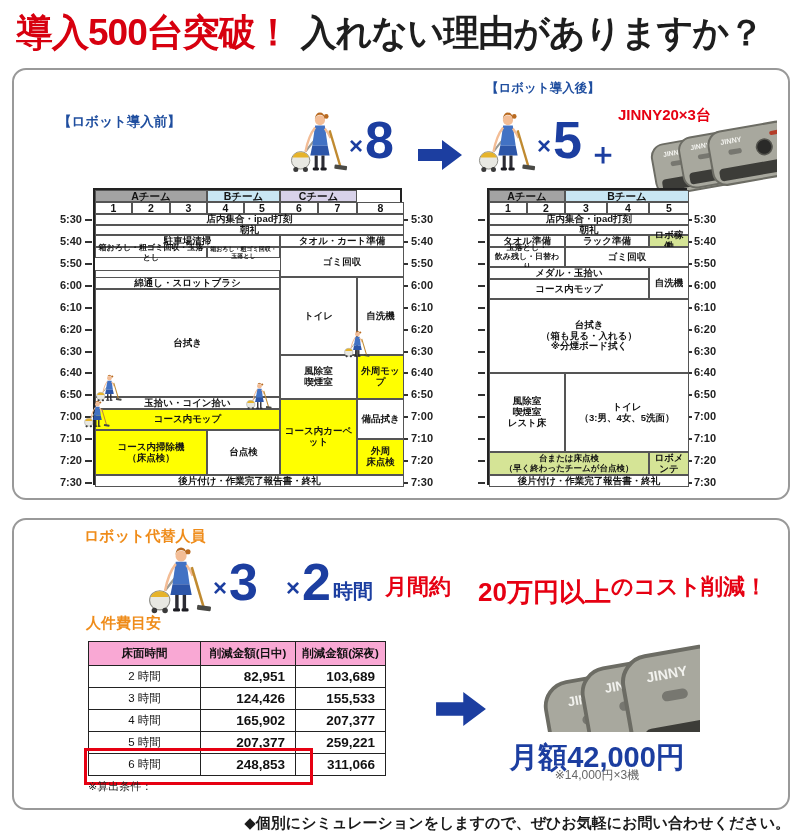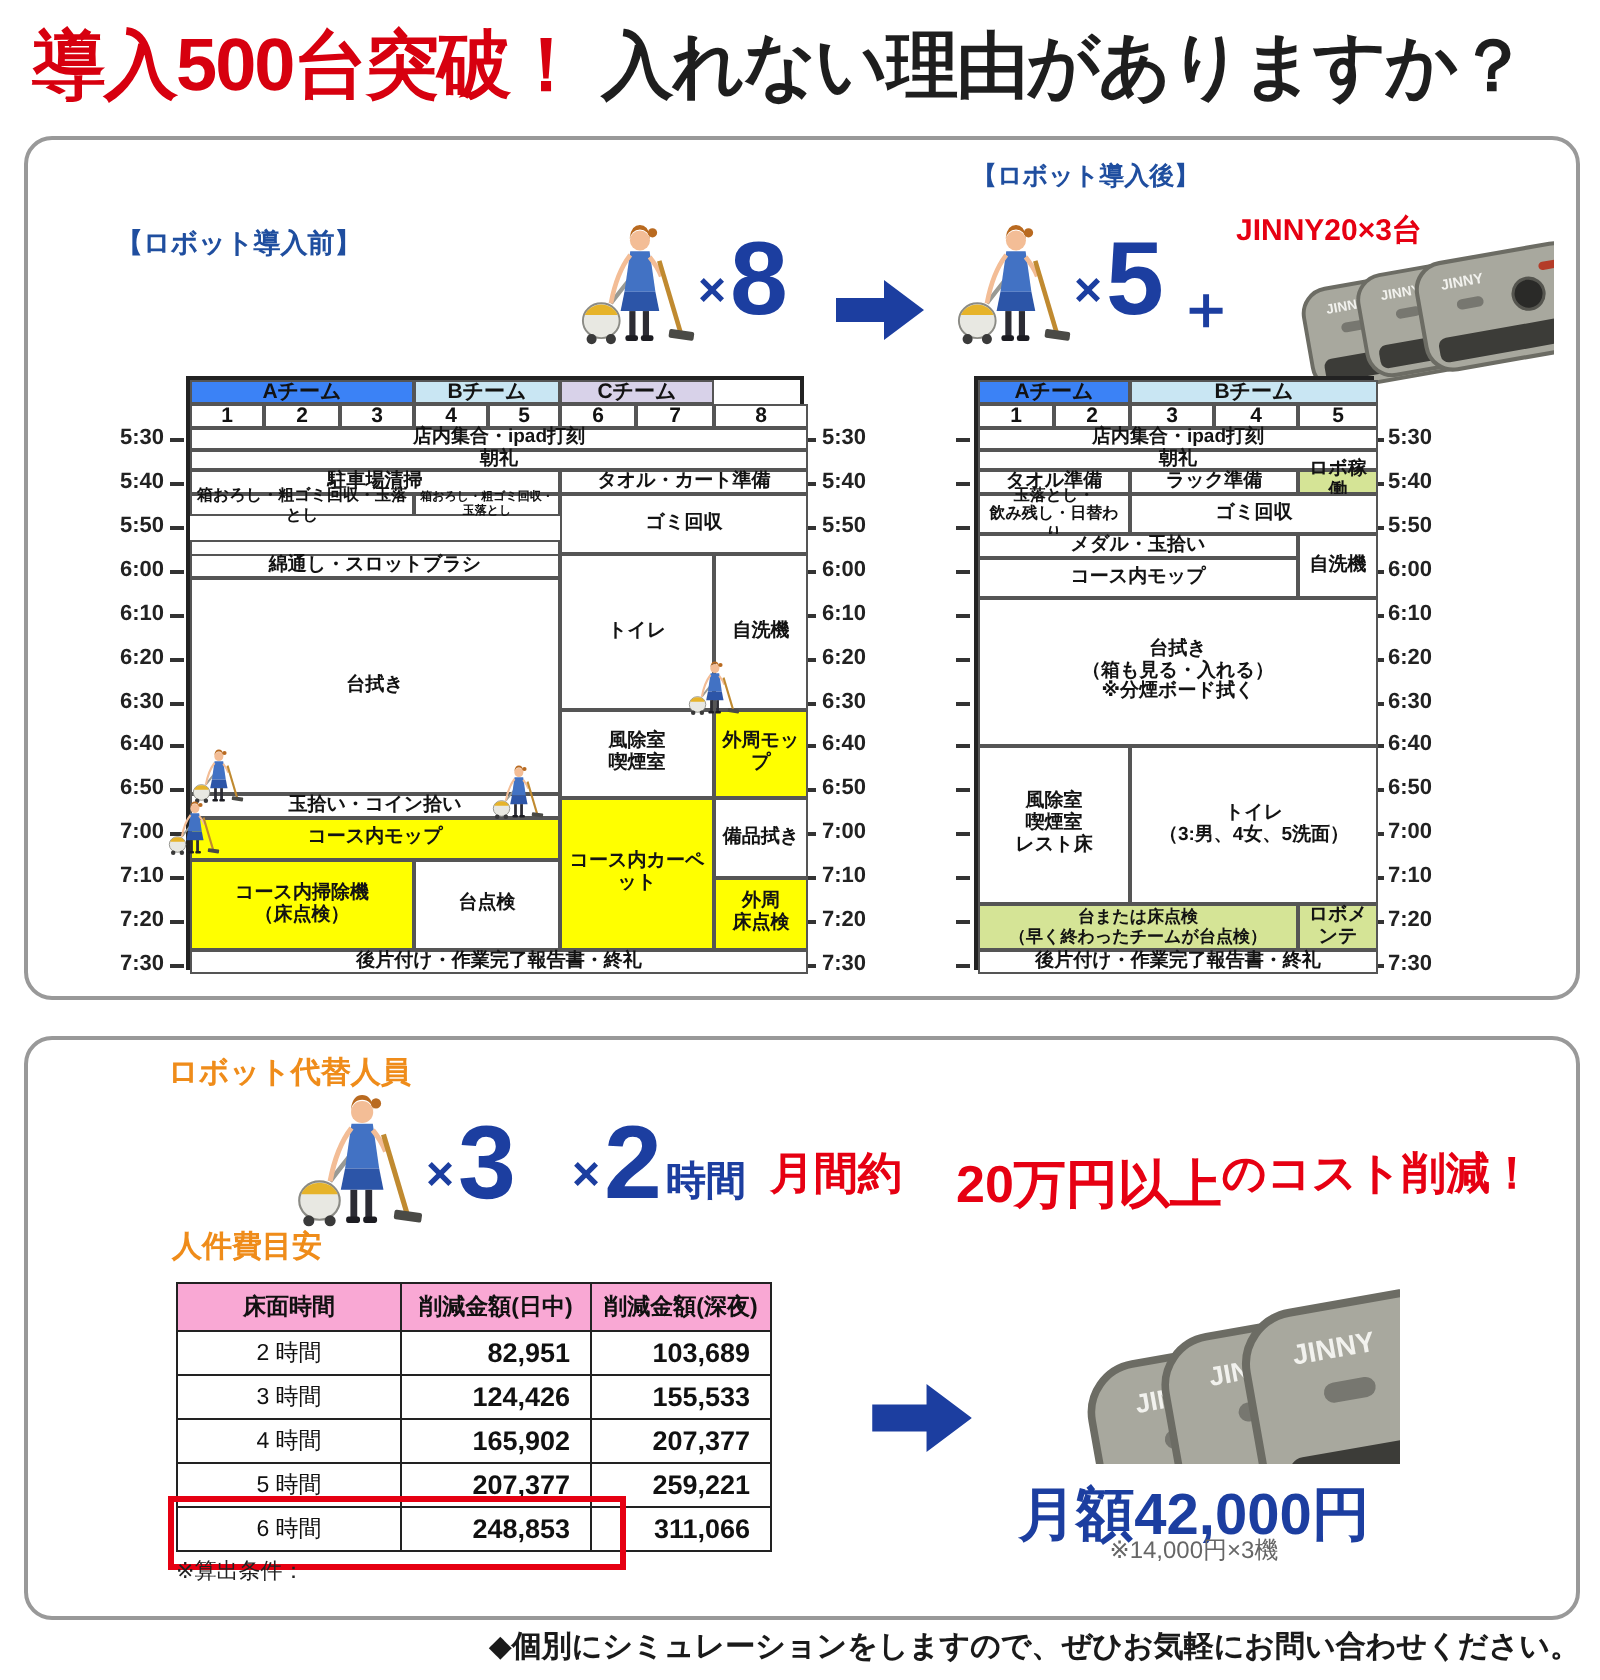--- a/index.html
+++ b/index.html
@@ -27,21 +27,21 @@
   .savings .sv-pre{font-size:22px;margin-bottom:3px;}
   .savings .sv-big{font-size:26px;line-height:.95;padding-left:27px;}
   .savings .sv-post{font-size:22px;margin-bottom:3px;}
   .orange-lbl{font-size:15px;font-weight:800;color:#ef8c1a;}
   
   .sched{border:2px solid #222;background:#fff;box-sizing:border-box;}
   .cell,.hcell{position:absolute;box-sizing:border-box;border:1px solid #555;background:#fff;
     display:flex;align-items:center;justify-content:center;text-align:center;
     font-size:9.5px;font-weight:600;color:#131313;line-height:1.15;white-space:pre-line;padding:0 1px;}
   .hcell{font-size:10.5px;font-weight:700;}
-  .ta{background:#3b82f6;} .tb{background:#c9e6f3;} .tc{background:#d8d2e9;} .td{background:#14b8a6;margin-top:20px;}
+  .ta{background:#a3a3a3;} .tb{background:#c9e6f3;} .tc{background:#d8d2e9;} .td{background:#14b8a6;margin-top:20px;}
   .y{background:#ffff00;} .g{background:#d5e496;}
   .fs8{font-size:8px;} .fs6{font-size:6px;} .fs85{font-size:8.5px;}
   .time-label{position:absolute;font-size:11px;font-weight:600;color:#222;line-height:1;}
   .tick{position:absolute;width:7px;height:2px;background:#333;}
   
   table.cost{position:absolute;left:88px;top:641px;border-collapse:collapse;background:#fff;}
   table.cost th{background:#f9a8d4;border:1.6px solid #222;font-size:11.5px;font-weight:700;height:23px;padding:0;}
   table.cost td{border:1.6px solid #222;height:21px;font-size:13.5px;font-weight:700;text-align:right;padding:0 10px 0 0;}
   table.cost td:first-child{text-align:center;font-weight:400;font-size:11.5px;padding:0;}
   .red-box{border:3px solid #e60012;background:transparent;}

